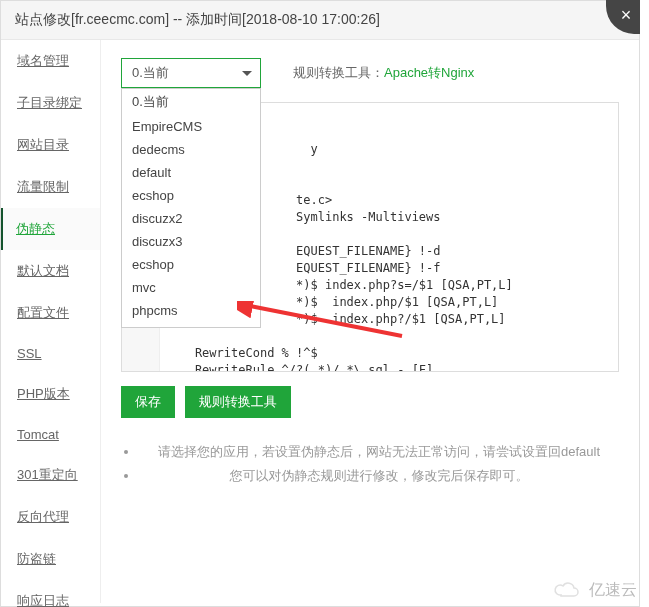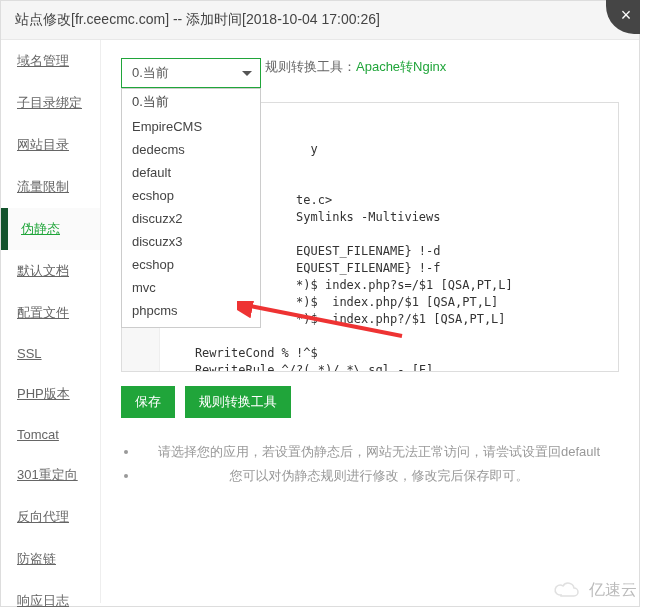--- a/index.html
+++ b/index.html
@@ -3,23 +3,23 @@
 <meta charset="utf-8">
 <style>
 * { box-sizing: border-box; margin: 0; padding: 0; }
 body { font-family: "Microsoft YaHei", Arial, sans-serif; font-size: 13px; background: #fff; width: 649px; height: 607px; overflow: hidden; position: relative; }
 .modal { width: 640px; height: 607px; background: #fff; border: 1px solid #ddd; position: relative; }
 .header { background: #f5f5f5; padding: 10px 14px; font-size: 14px; color: #444; border-bottom: 1px solid #e8e8e8; position: relative; }
 .close-btn { position: absolute; right: -1px; top: -1px; width: 34px; height: 34px; background: #454545; color: #fff; display: flex; align-items: center; justify-content: center; font-size: 18px; cursor: pointer; border-radius: 0 0 0 28px; padding-left:6px; padding-bottom:4px;}
 .body { display: flex; height: calc(100% - 42px); }
 .sidebar { width: 100px; border-right: 1px solid #eee; background: #fff; }
 .sidebar-item { padding: 12px 16px; color: #666; cursor: pointer; font-size: 13px; text-decoration: underline; }
-.sidebar-item.active { border-left: 7px solid #14532d; padding-left: 13px; color: #20a53a; background: #fafafa; }
+.sidebar-item.active { border-left: 2px solid #14532d; padding-left: 13px; color: #20a53a; background: #fafafa; }
 .main { flex: 1; padding: 18px 20px; position: relative; }
-.toprow { display: flex; align-items: flex-start; gap: 4px; margin-bottom: 14px; }
+.toprow { display: flex; align-items: center; gap: 32px; margin-bottom: 14px; }
 .select-wrap { position: relative; width: 140px; }
 .select-box { border: 1px solid #20a53a; height: 30px; line-height: 28px; padding: 0 24px 0 10px; color: #555; background: #fff; cursor: pointer; position: relative; }
 .select-box::after { content:""; position:absolute; right:8px; top:12px; border:5px solid transparent; border-top-color:#555; }
 .dropdown { position: absolute; left: 0; top: 30px; width: 140px; background: #fff; border: 1px solid #ccc; z-index: 50; max-height: 240px; overflow-y: auto; }
 .dropdown-item { padding: 4px 10px; font-size: 13px; color: #444; cursor: pointer; }
 .rule-label { color: #666; }
 .rule-link { color: #20a53a; cursor: pointer; }
 .editor { border: 1px solid #ddd; height: 270px; position: relative; font-family: Consolas, monospace; font-size: 12px; overflow: hidden; background: #fff; }
 .gutter { position: absolute; left: 0; top: 0; bottom: 0; width: 38px; background: #f7f7f7; border-right: 1px solid #eee; text-align: right; padding: 4px 6px 0 0; color: #aaa; line-height: 17px; }
 .code { position: absolute; left: 38px; right: 0; top: 0; bottom: 0; padding: 4px 6px; line-height: 17px; white-space: pre; color: #333; overflow: hidden; }
@@ -29,21 +29,21 @@
 .tips { margin-top: 22px; color: #999; font-size: 13px; text-align: center; }
 .tips li { list-style: disc; margin-left: 18px; padding: 3px 0; }
 .watermark { position: absolute; right: 12px; bottom: 6px; color: #bbb; font-size: 16px; display: flex; gap: 4px; }
 .watermark svg { opacity: .45; }
 </style>
 </head>
 <body>
 
 <div class="modal">
   <div class="header">
-    <span>站点修改[fr.ceecmc.com] -- 添加时间[2018-10-04 17:00:26]</span>
+    <span>站点修改[fr.ceecmc.com] -- 添加时间[2018-08-10 17:00:26]</span>
     <div class="close-btn">×</div>
   </div>
   <div class="body">
     <div class="sidebar" id="sidebar">
         <div class="sidebar-item">域名管理</div>
         <div class="sidebar-item">子目录绑定</div>
         <div class="sidebar-item">网站目录</div>
         <div class="sidebar-item">流量限制</div>
         <div class="sidebar-item active">伪静态</div>
         <div class="sidebar-item">默认文档</div>

